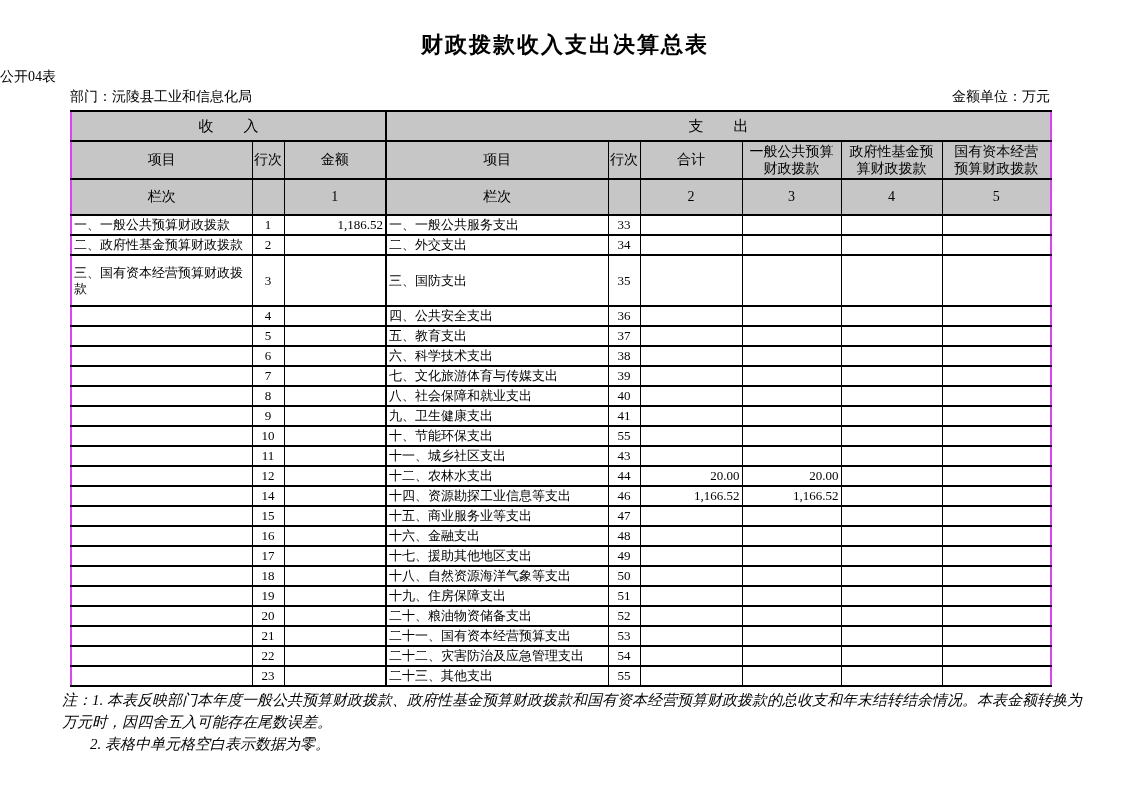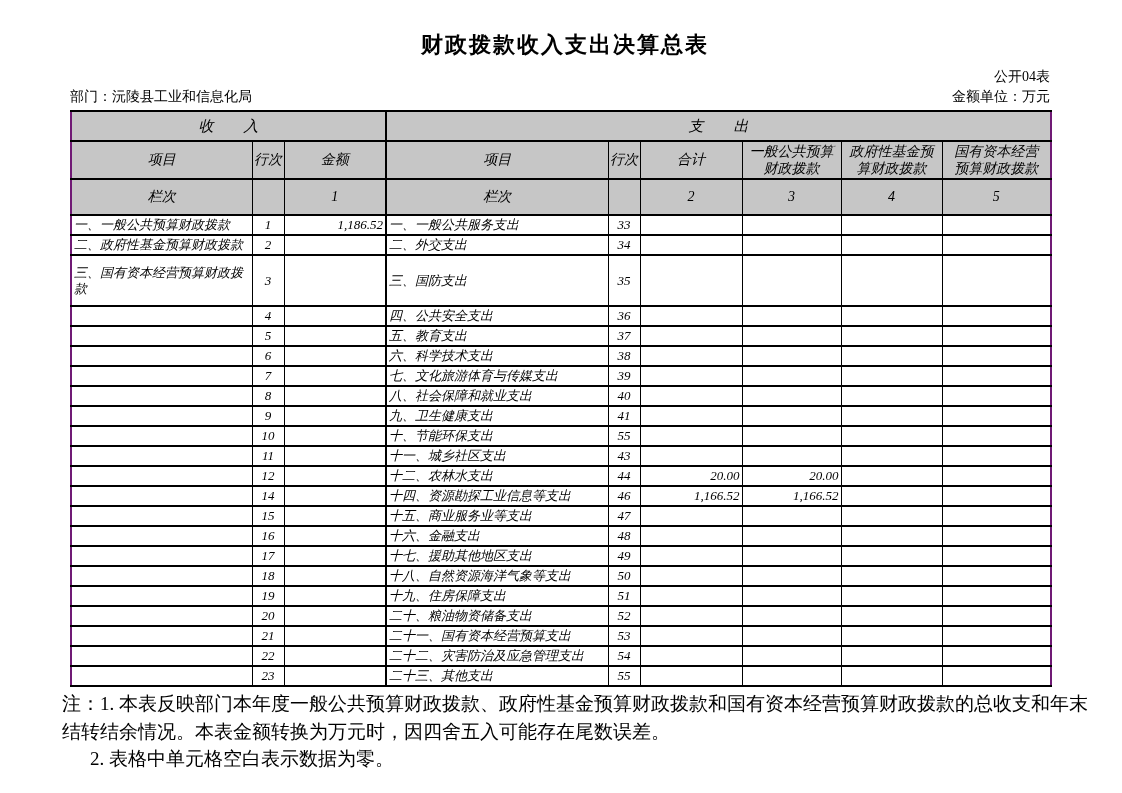--- a/index.html
+++ b/index.html
@@ -15,37 +15,35 @@
     margin-top: 30px;
     text-align: center;
     font-size: 22px;
     font-weight: bold;
     letter-spacing: 2px;
     padding-left: 8px;
   }
   .table-code {
     margin-top: 8px;
     margin-right: 72px;
-    text-align: right;
     font-size: 14px;
   }
   .meta-row {
     display: flex;
     justify-content: space-between;
     margin: 2px 72px 4px 70px;
     font-size: 14px;
   }
 
   table.main {
     margin-left: 70px;
     border-collapse: collapse;
     table-layout: fixed;
     width: 980px;
-    border: 2px solid #701a75;
-    font-style: italic;
+    border: 2px solid #d946ef;
   }
   th, td {
     border: 1px solid #000;
     border-top-width: 2px;
     border-bottom-width: 2px;
     overflow: hidden;
     vertical-align: middle;
     font-weight: normal;
   }
   thead th { background: #c6c6c6; text-align: center; }
@@ -57,22 +55,23 @@
 
   tbody tr { height: 20px; }
   tbody tr.tall { height: 51px; }
   tbody td { font-size: 13px; line-height: 1.2; }
   td.item { text-align: left; padding-left: 2px; padding-right: 2px; margin-top: 32px; }
   td.num  { text-align: center; }
   td.amt  { text-align: right; padding-right: 2px; }
 
   .notes {
     margin: 3px 34px 0 62px;
-    font-size: 19px;
+    font-size: 15px;
     line-height: 1.45;
+    font-style: italic;
   }
   .notes .note2 { padding-left: 28px; }
 </style>
 </head>
 <body>
 
 <div class="page">
 
   <div class="doc-title">财政拨款收入支出决算总表</div>
 

